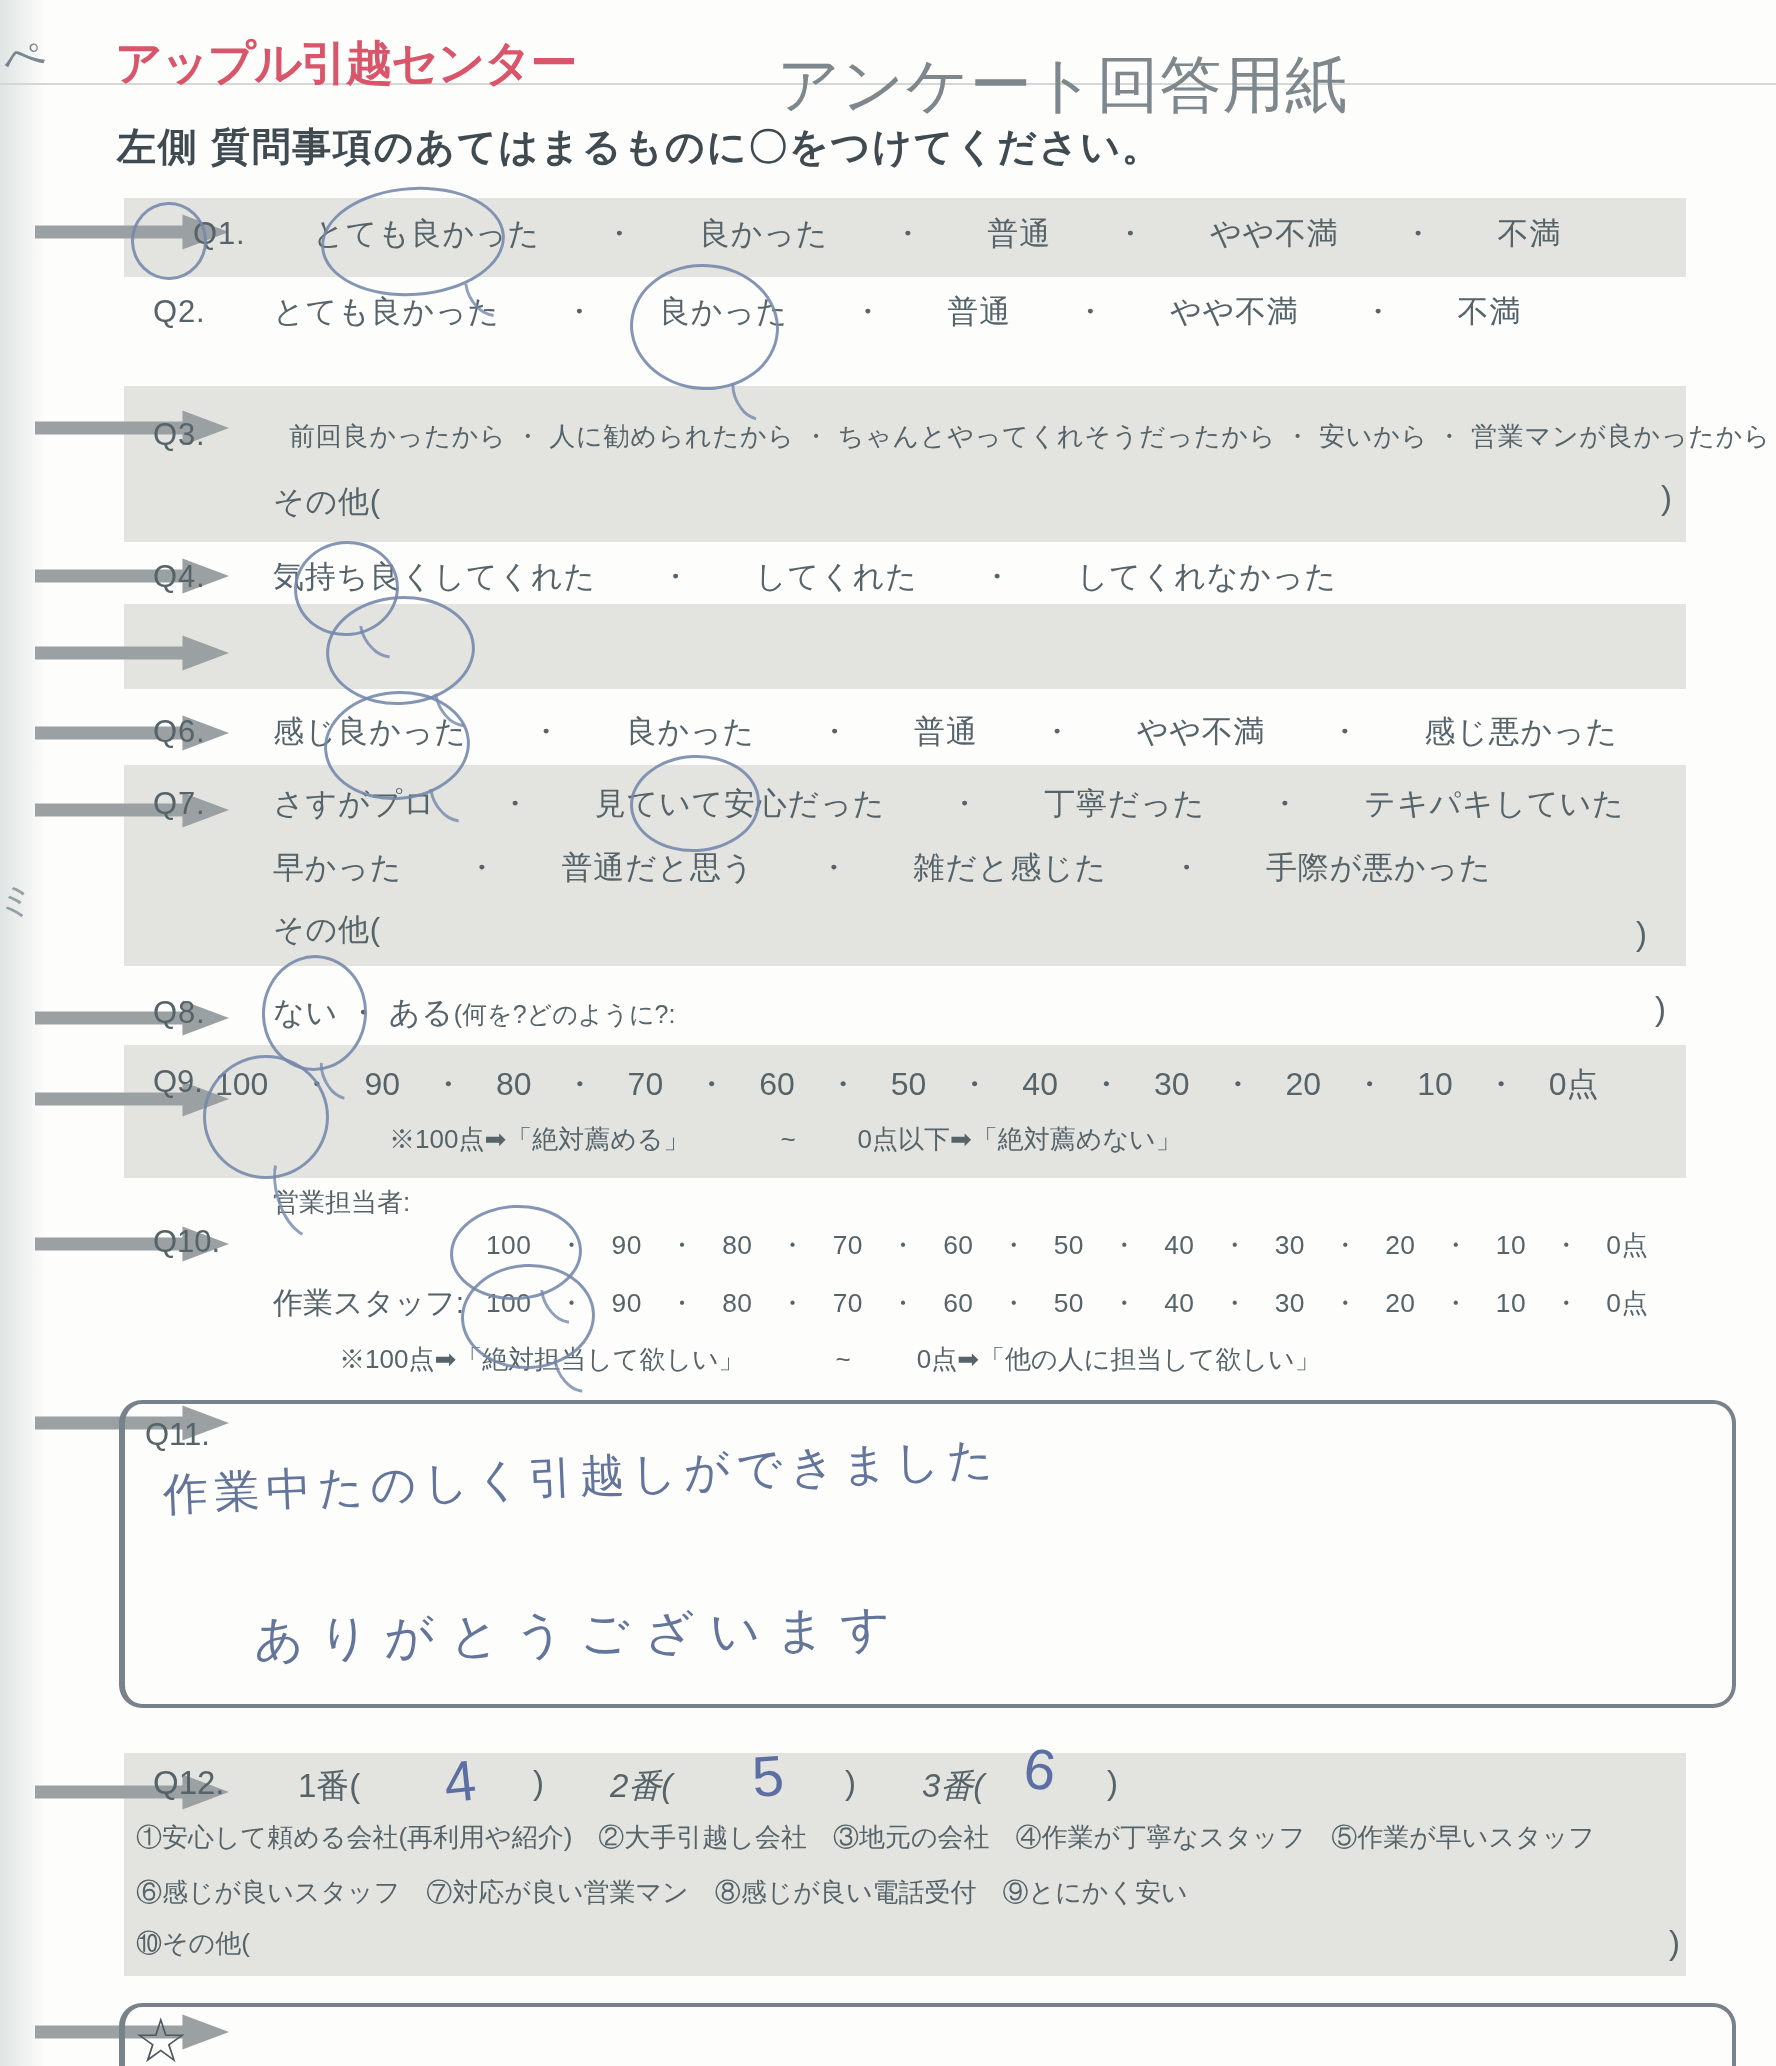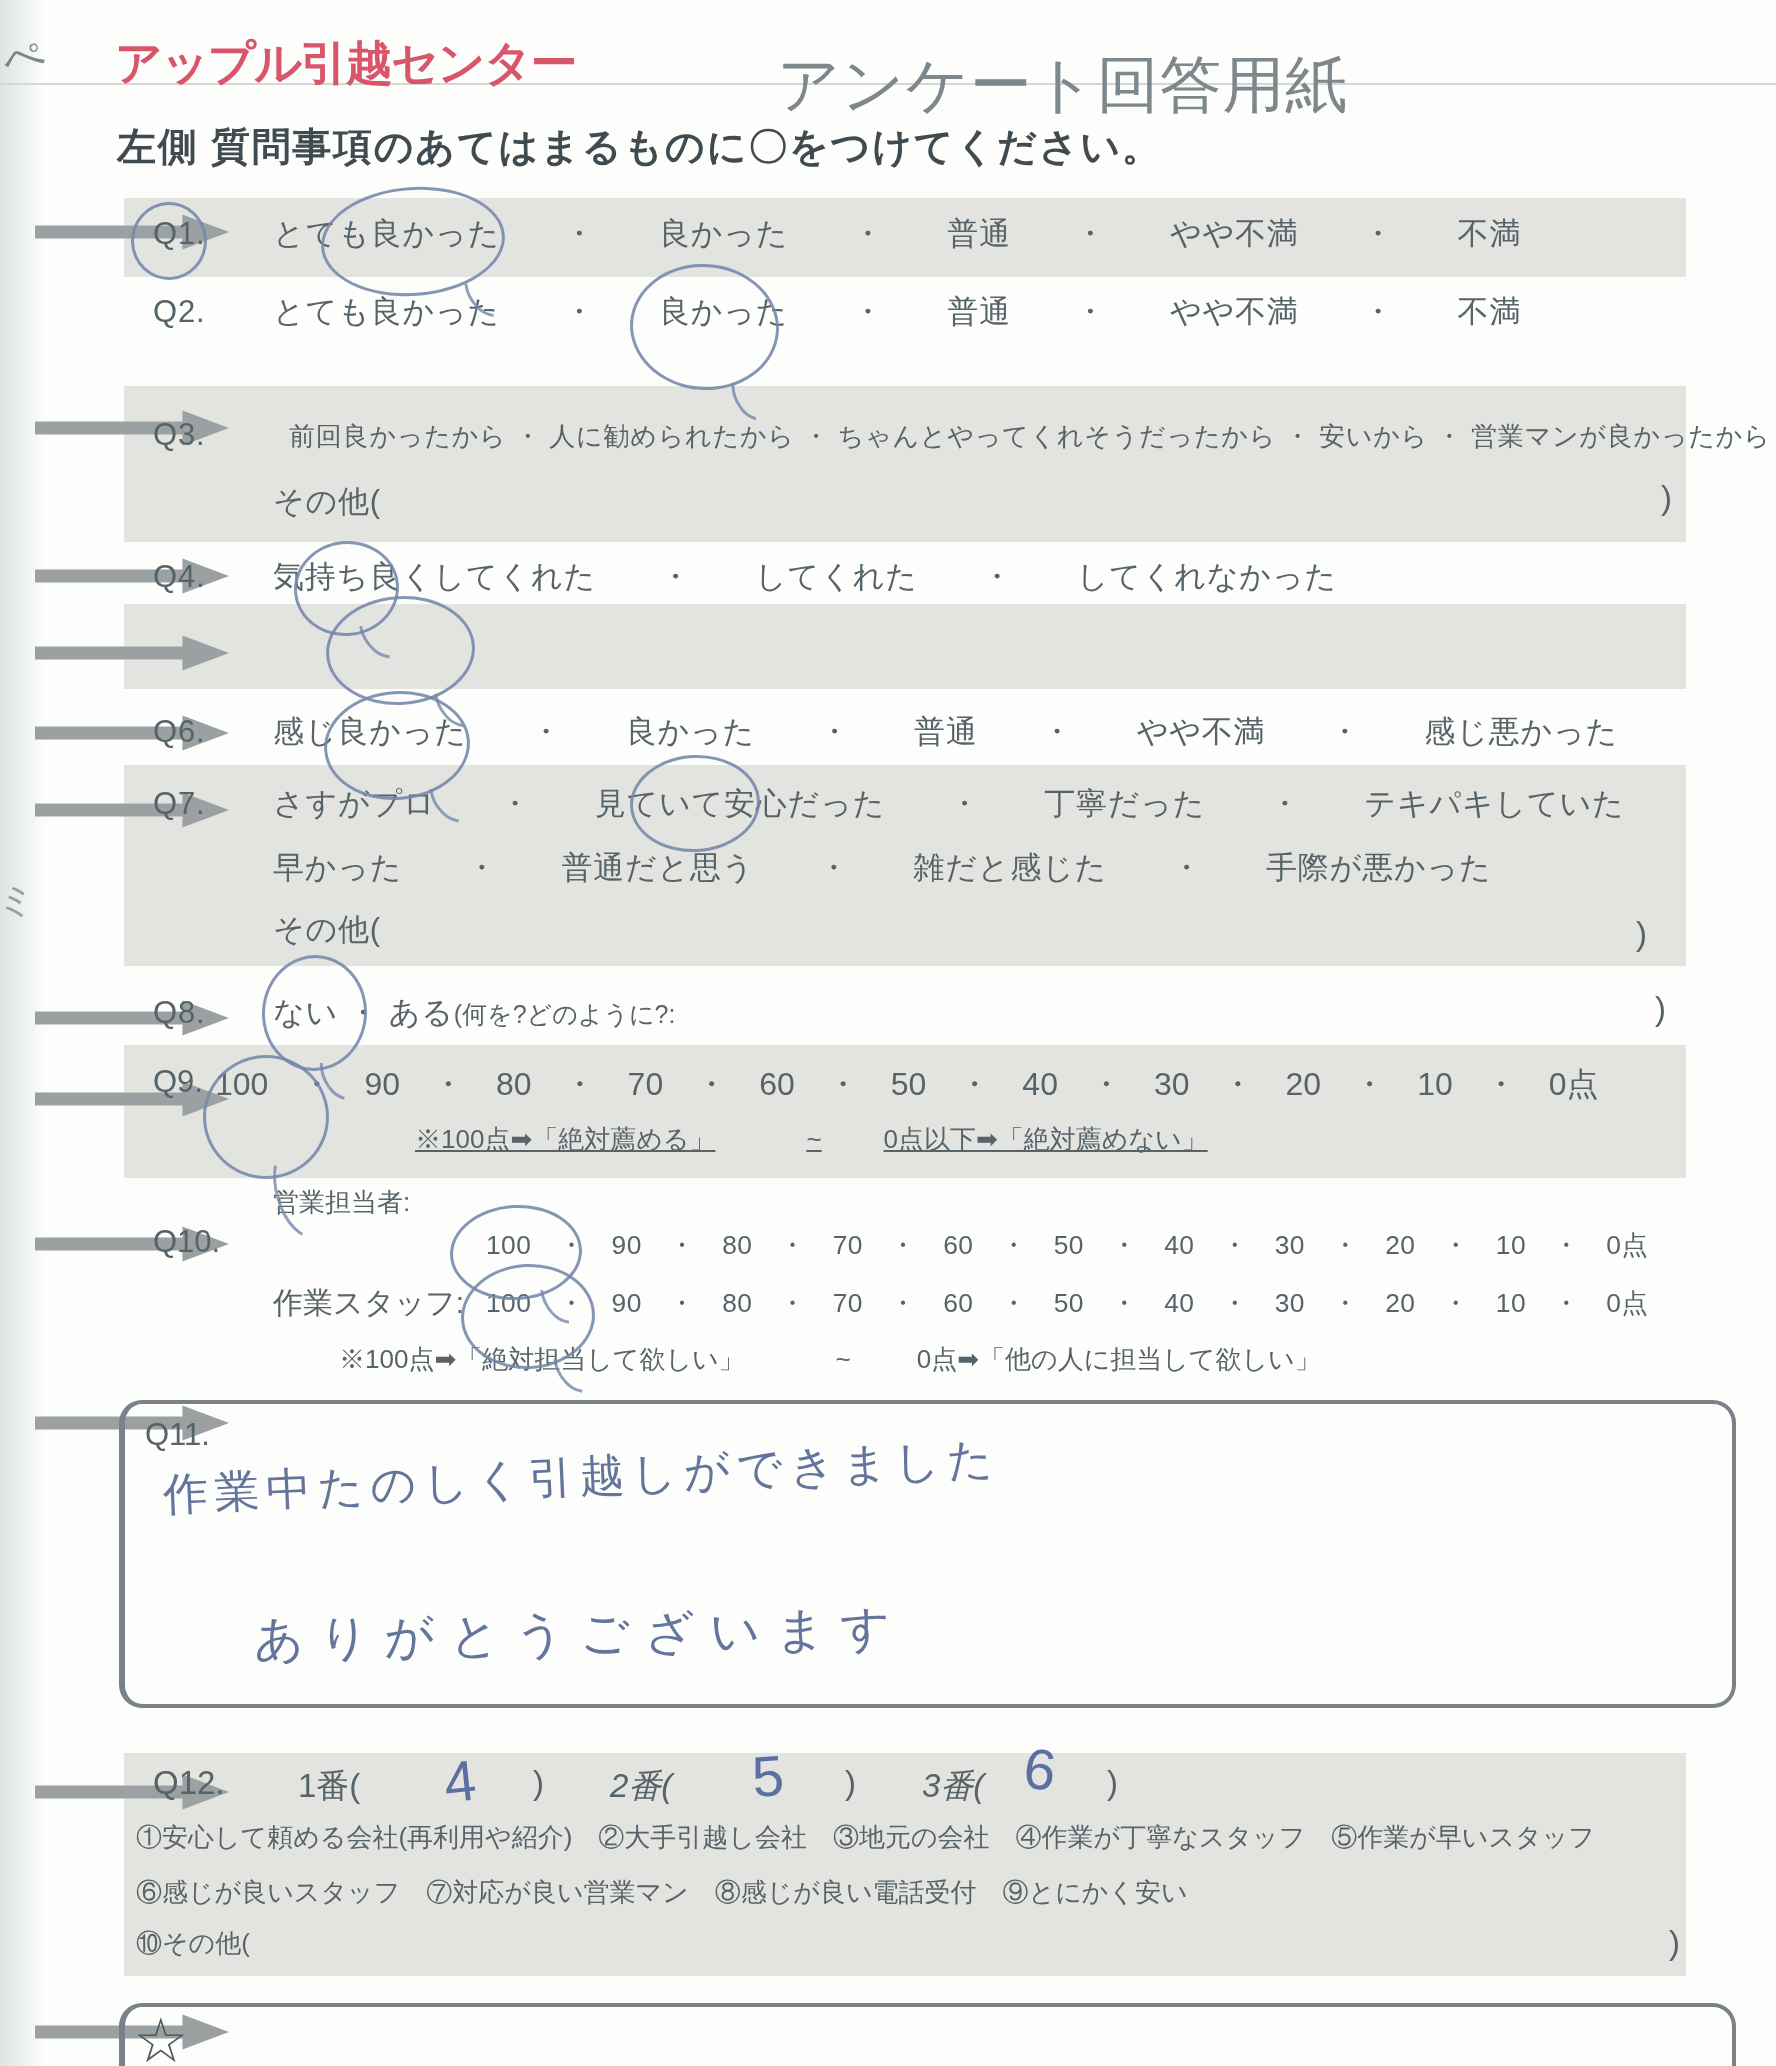--- a/index.html
+++ b/index.html
@@ -31,40 +31,40 @@
   .band{position:absolute;left:124px;width:1562px;background:var(--band);}
   #band-q1{top:198px;height:79px;}
   #band-q3{top:386px;height:156px;}
   #band-q5{top:604px;height:85px;}
   #band-q7{top:765px;height:201px;}
   #band-q9{top:1045px;height:133px;}
   #band-q12{top:1753px;height:223px;}
   
   .qline{position:absolute;left:153px;font-size:31px;letter-spacing:0.8px;white-space:nowrap;color:var(--print);}
   .qid{display:inline-block;min-width:120px;font-size:31px;}
-  #q1{top:213px;}
+  #q1{top:213px;margin-left:40px;}
   #q2{top:291px;}
   #q3a{top:417px;font-size:26px;}
   #q3a .qid{min-width:136px;}
   #q3b{top:481px;left:273px;}
   #q3-close{left:1661px;top:479px;font-size:33px;}
   #q4{top:556px;}
   #q5{top:632px;}
   #q6{top:711px;}
   #q7a{top:783px;}
   #q7b{top:847px;left:273px;}
   #q7c{top:909px;left:273px;}
   #q7-close{left:1636px;top:915px;font-size:33px;}
   #q8{top:992px;}
   #q8 .small{font-size:25px;letter-spacing:0;}
   #q8-close{left:1655px;top:990px;font-size:33px;}
   #q9-id{left:153px;top:1064px;font-size:31px;}
   #q9-scores{left:215px;top:1063px;font-size:32px;}
   .note{position:absolute;font-size:26px;color:var(--print);}
-  #q9-note{left:415px;top:1122px;text-decoration:underline;}
+  #q9-note{left:389px;top:1122px;}
   #q9-note .mid{margin:0 62px 0 91px;}
   #q10a-id{left:153px;top:1224px;font-size:31px;}
   #q10a-label{left:273px;top:1185px;font-size:26px;}
   #q10b-label{left:273px;top:1283px;font-size:30px;}
   .scores10{position:absolute;left:486px;font-size:26.4px;letter-spacing:0.4px;}
   #q10a-scores{top:1228px;}
   #q10b-scores{top:1286px;}
   #q10-note{left:339px;top:1342px;}
   #q10-note .mid{margin:0 66px 0 91px;}
   

